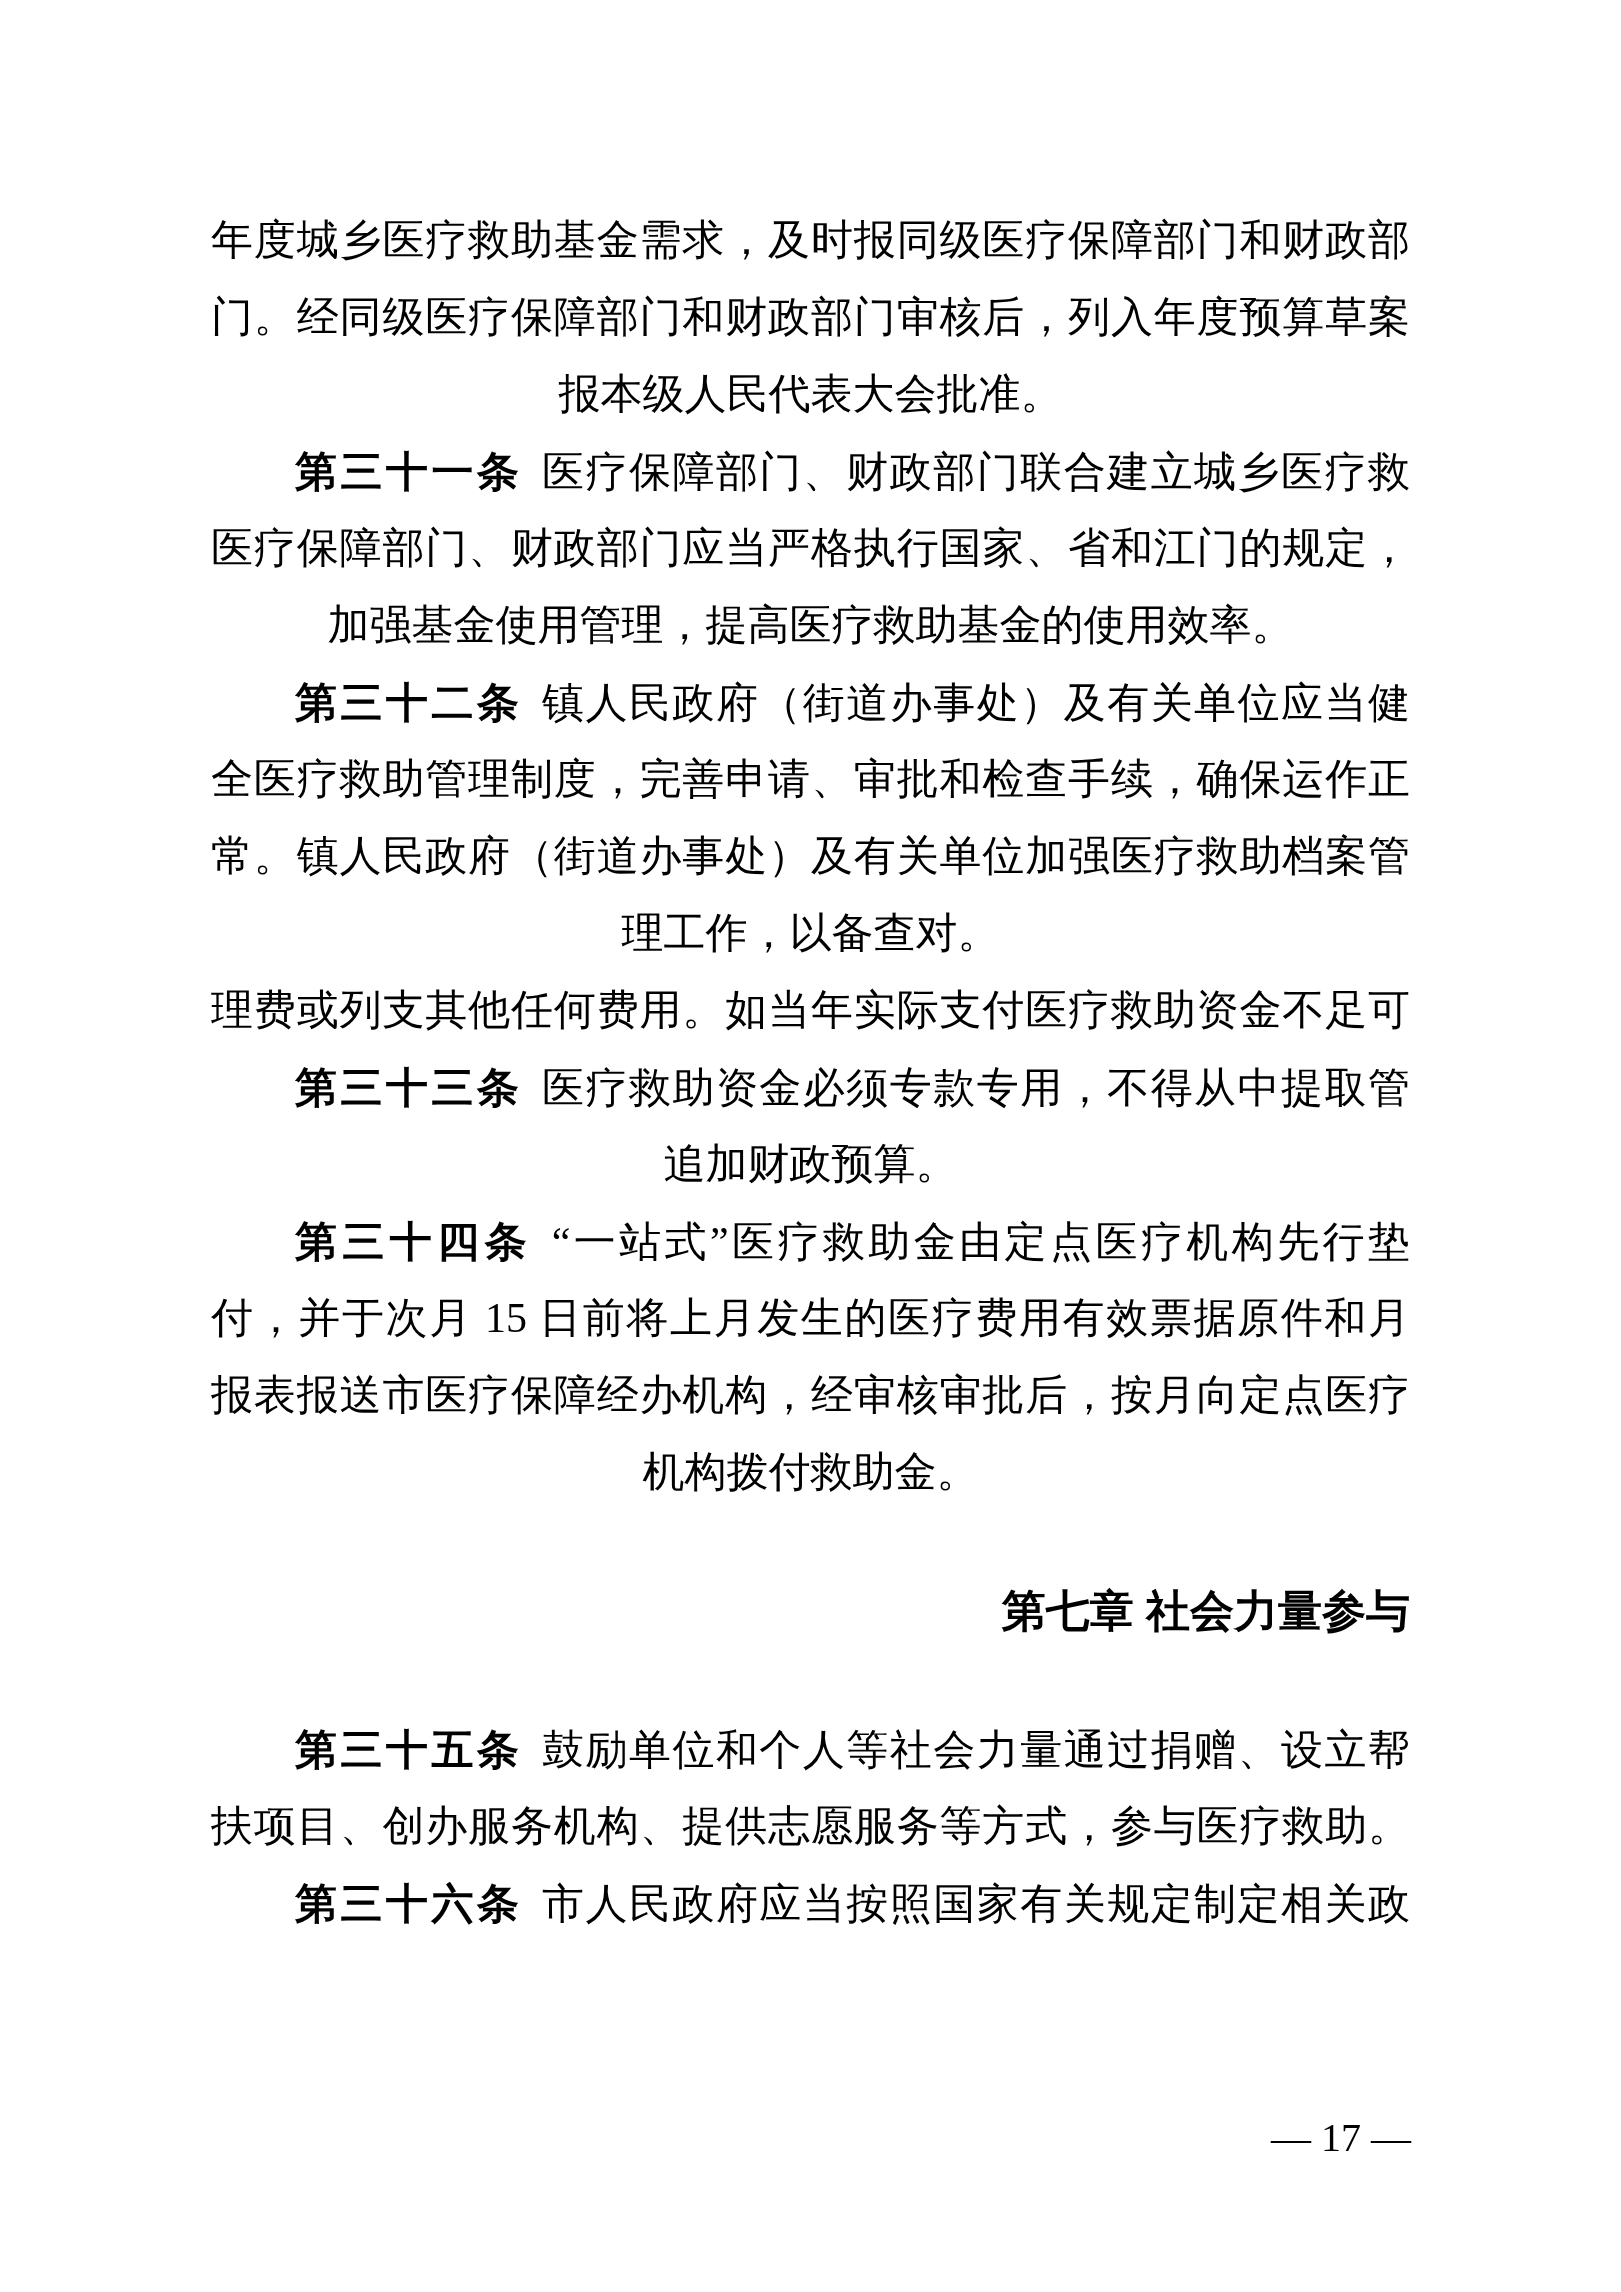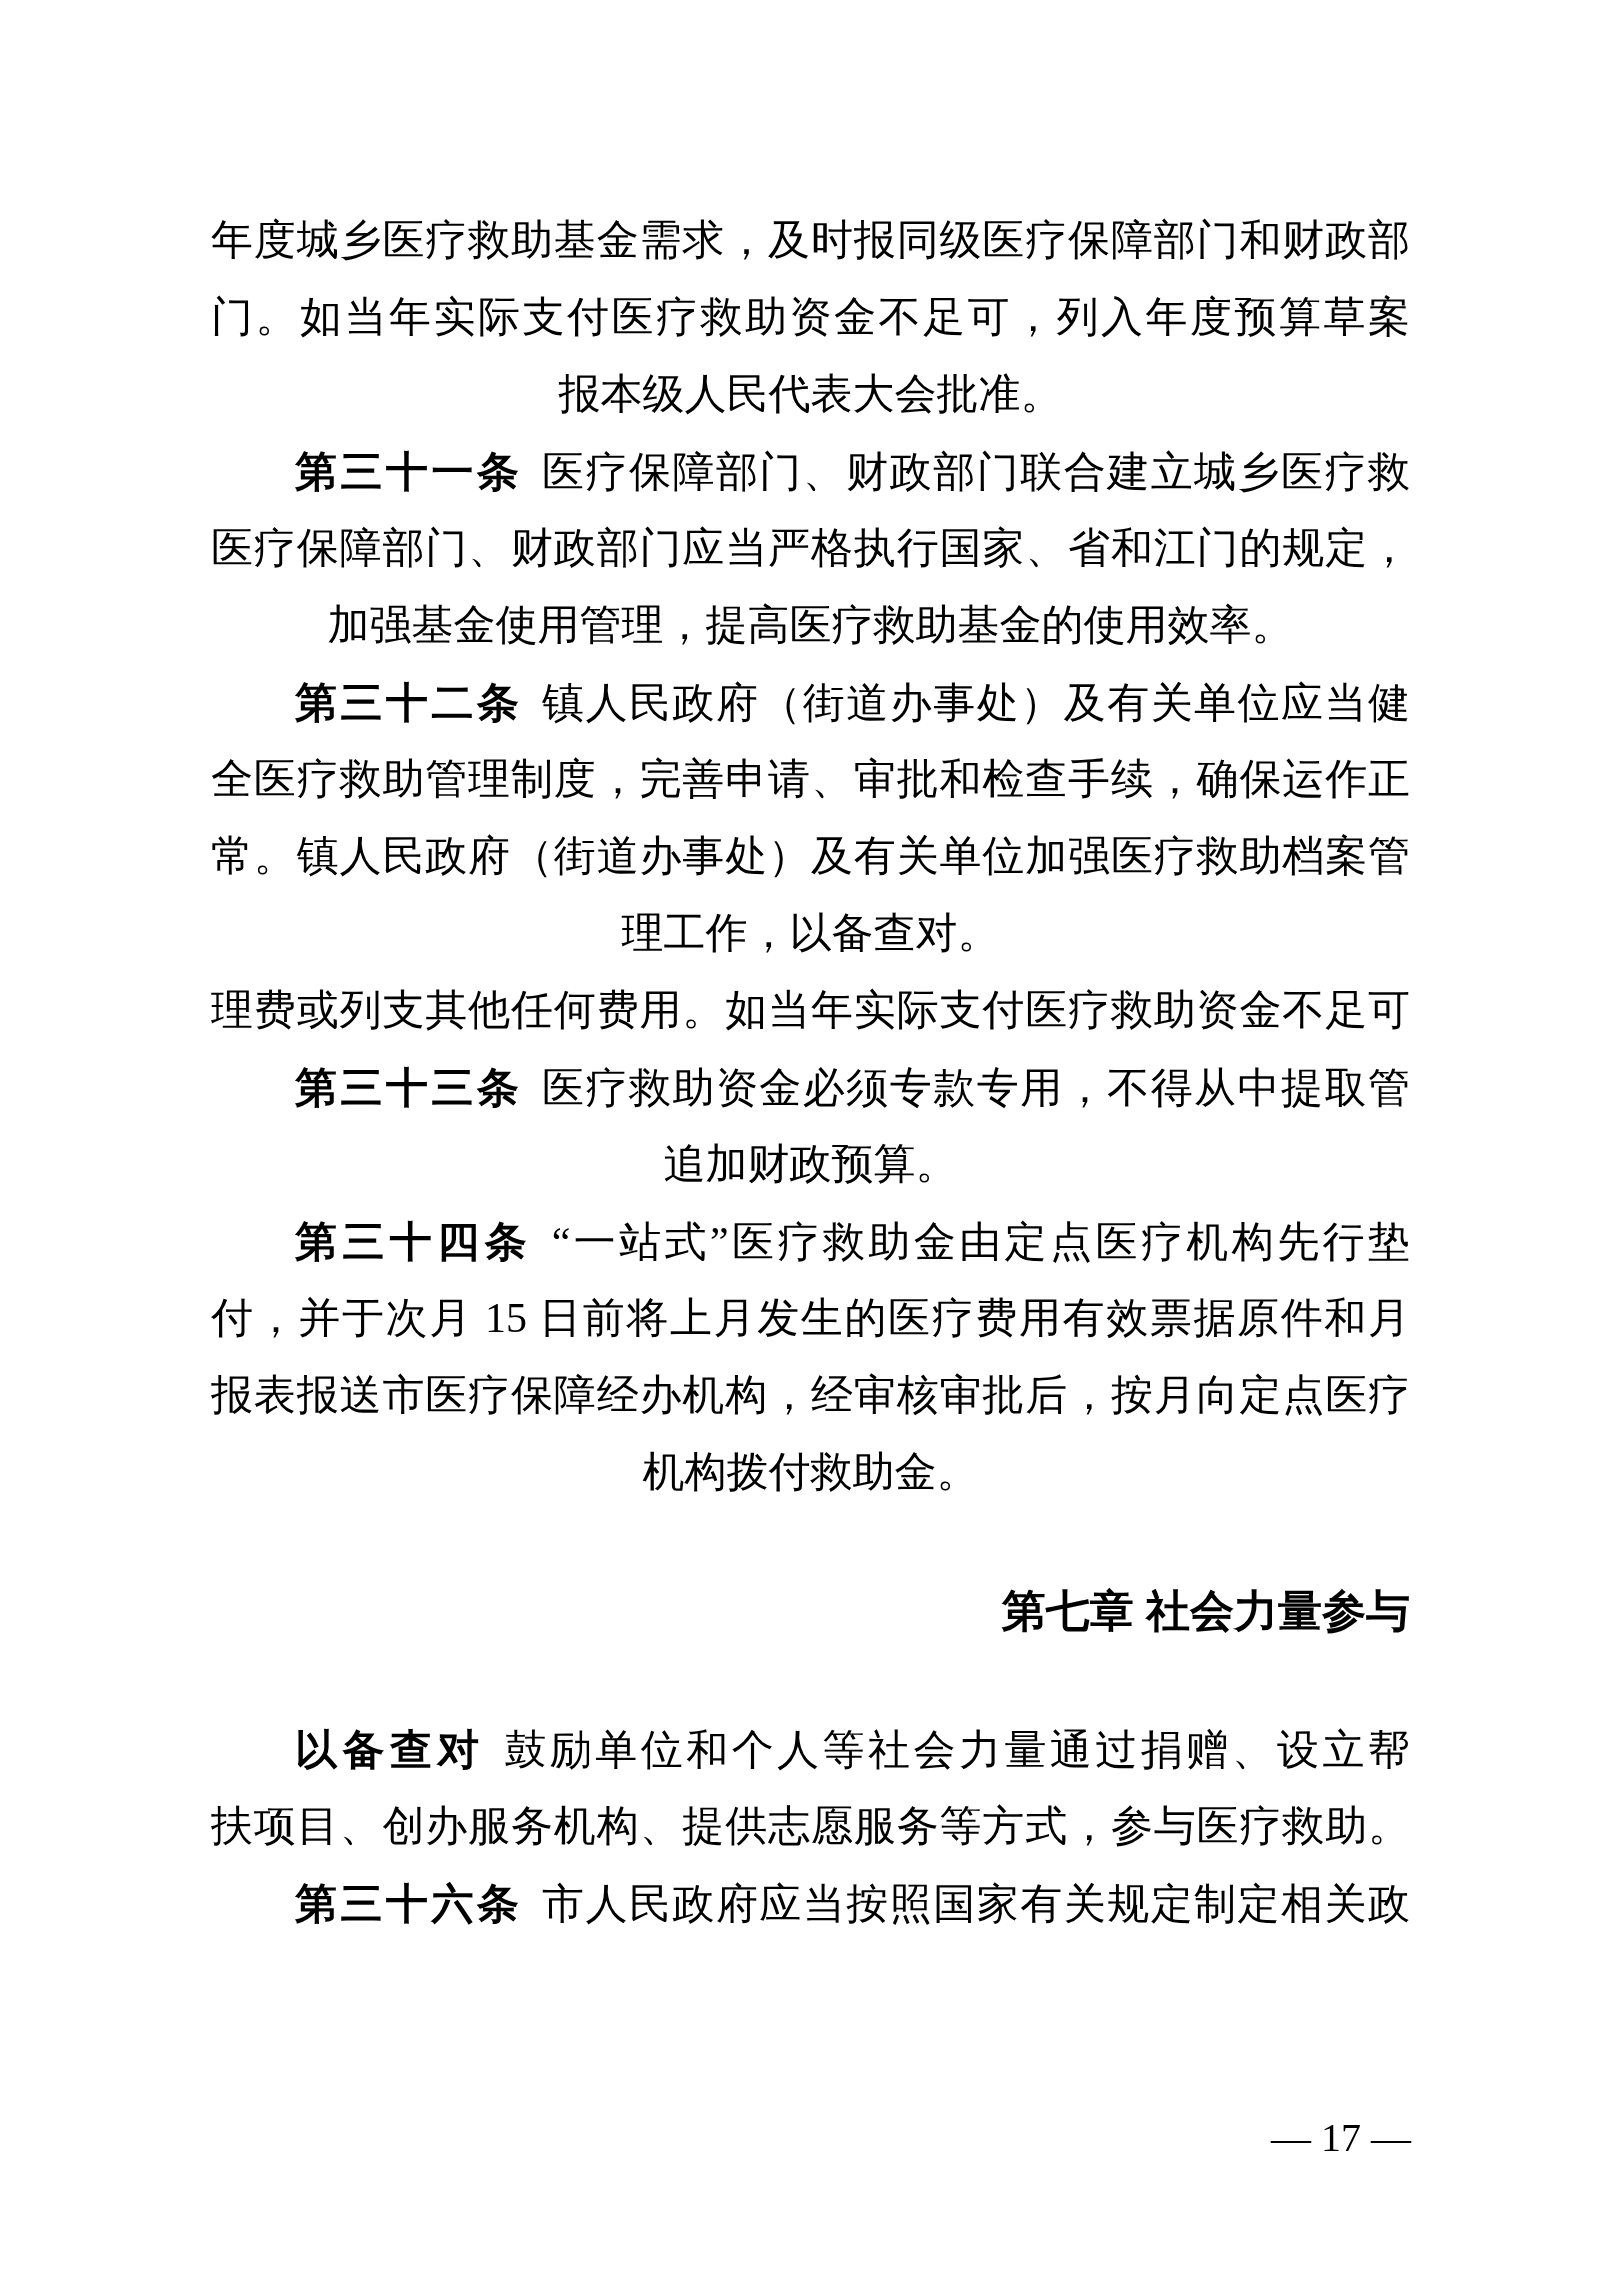--- a/index.html
+++ b/index.html
@@ -57,21 +57,21 @@
     font-family:"Liberation Serif","DejaVu Serif",serif;
   }
 </style>
 </head>
 <body>
 
 <div class="page">
   <div class="doc-body" id="doc-body">
       <div class="para">
         <div class="line"><span>年度城乡医疗救助基金需求，及时报同级医疗保障部门和财政部</span></div>
-        <div class="line"><span>门。如当年实际支付医疗救助资金不足可，列入年度预算草案</span></div>
+        <div class="line"><span>门。经同级医疗保障部门和财政部门审核后，列入年度预算草案</span></div>
         <div class="line no-justify"><span>报本级人民代表大会批准。</span></div>
       </div>
       <div class="para">
         <div class="line indent"><span class="article-label">第三十一条</span><span>医疗保障部门、财政部门联合建立城乡医疗救</span></div>
         <div class="line"><span>医疗保障部门、财政部门应当严格执行国家、省和江门的规定，</span></div>
         <div class="line no-justify"><span>加强基金使用管理，提高医疗救助基金的使用效率。</span></div>
       </div>
       <div class="para">
         <div class="line indent"><span class="article-label">第三十二条</span><span>镇人民政府（街道办事处）及有关单位应当健</span></div>
         <div class="line"><span>全医疗救助管理制度，完善申请、审批和检查手续，确保运作正</span></div>
@@ -84,21 +84,21 @@
         <div class="line no-justify"><span>追加财政预算。</span></div>
       </div>
       <div class="para">
         <div class="line indent"><span class="article-label">第三十四条</span><span>“一站式”医疗救助金由定点医疗机构先行垫</span></div>
         <div class="line"><span>付，并于次月 15 日前将上月发生的医疗费用有效票据原件和月</span></div>
         <div class="line"><span>报表报送市医疗保障经办机构，经审核审批后，按月向定点医疗</span></div>
         <div class="line no-justify"><span>机构拨付救助金。</span></div>
       </div>
       <div class="chapter-heading">第七章 社会力量参与</div>
       <div class="para">
-        <div class="line indent"><span class="article-label">以备查对</span><span>鼓励单位和个人等社会力量通过捐赠、设立帮</span></div>
+        <div class="line indent"><span class="article-label">第三十五条</span><span>鼓励单位和个人等社会力量通过捐赠、设立帮</span></div>
         <div class="line"><span>扶项目、创办服务机构、提供志愿服务等方式，参与医疗救助。</span></div>
       </div>
       <div class="para">
         <div class="line indent"><span class="article-label">第三十六条</span><span>市人民政府应当按照国家有关规定制定相关政</span></div>
       </div>
     </div>
   <div class="page-footer">
     <span>— 17 —</span>
   </div>
 </div>

